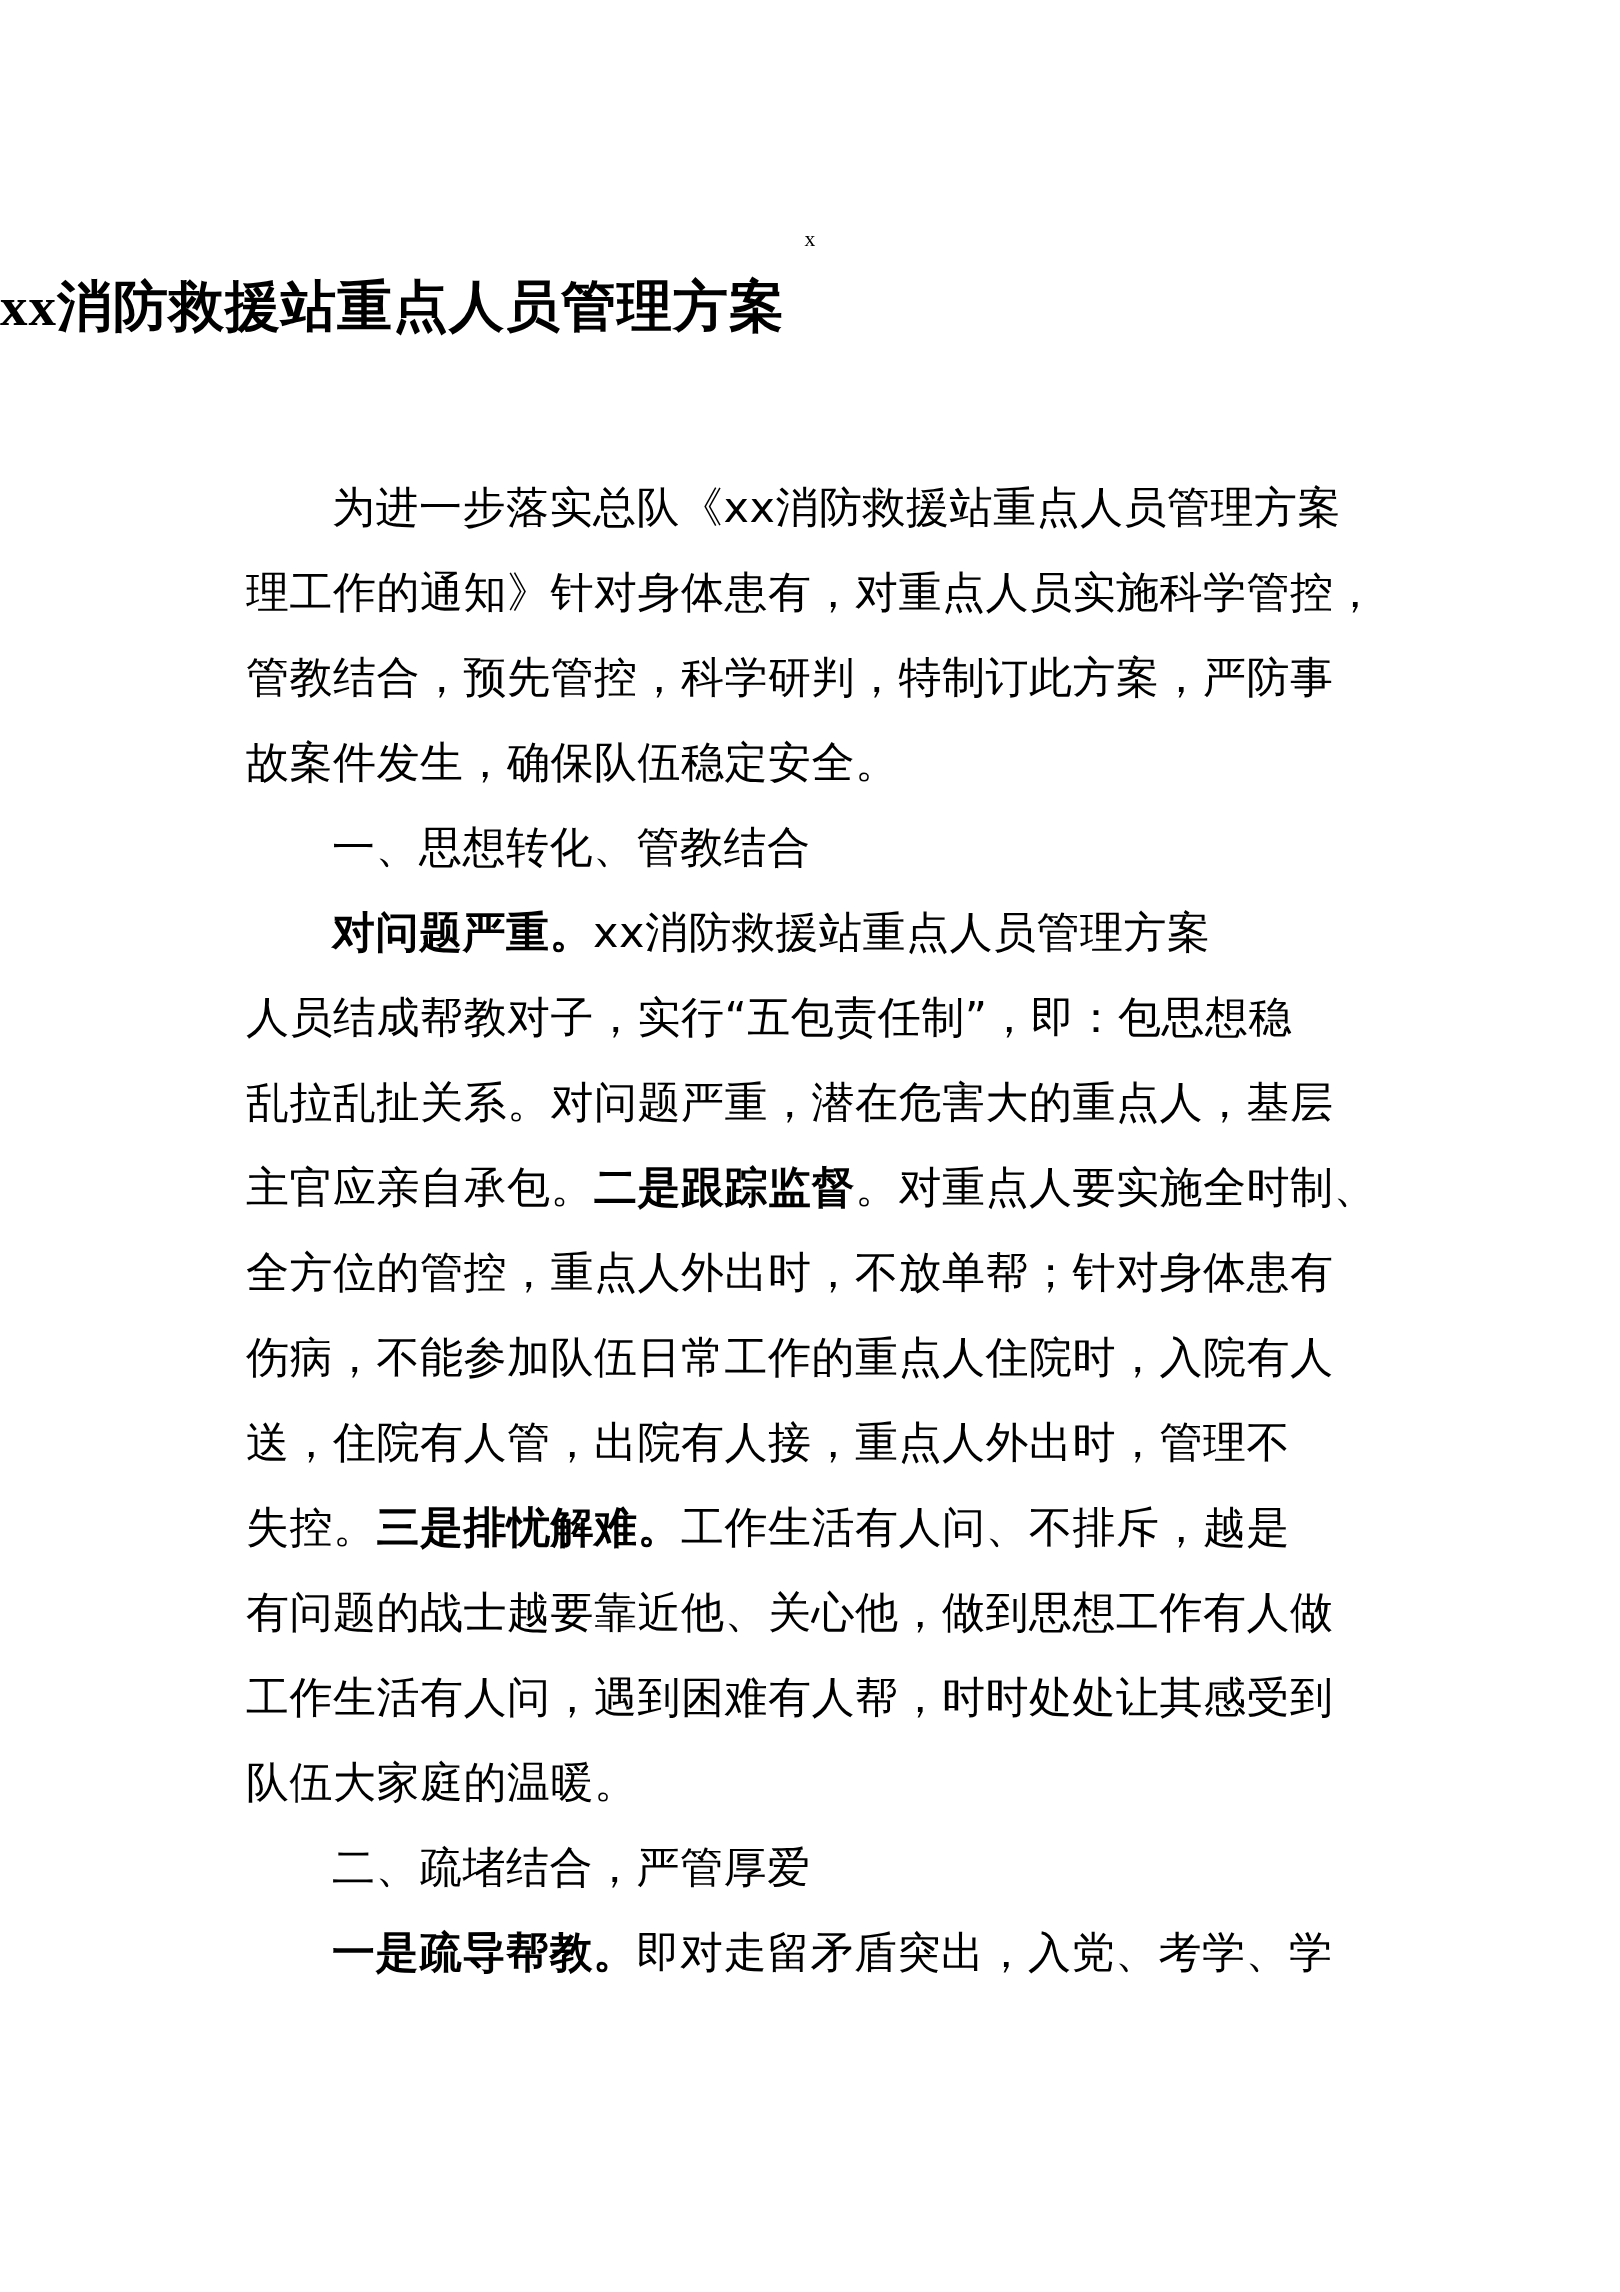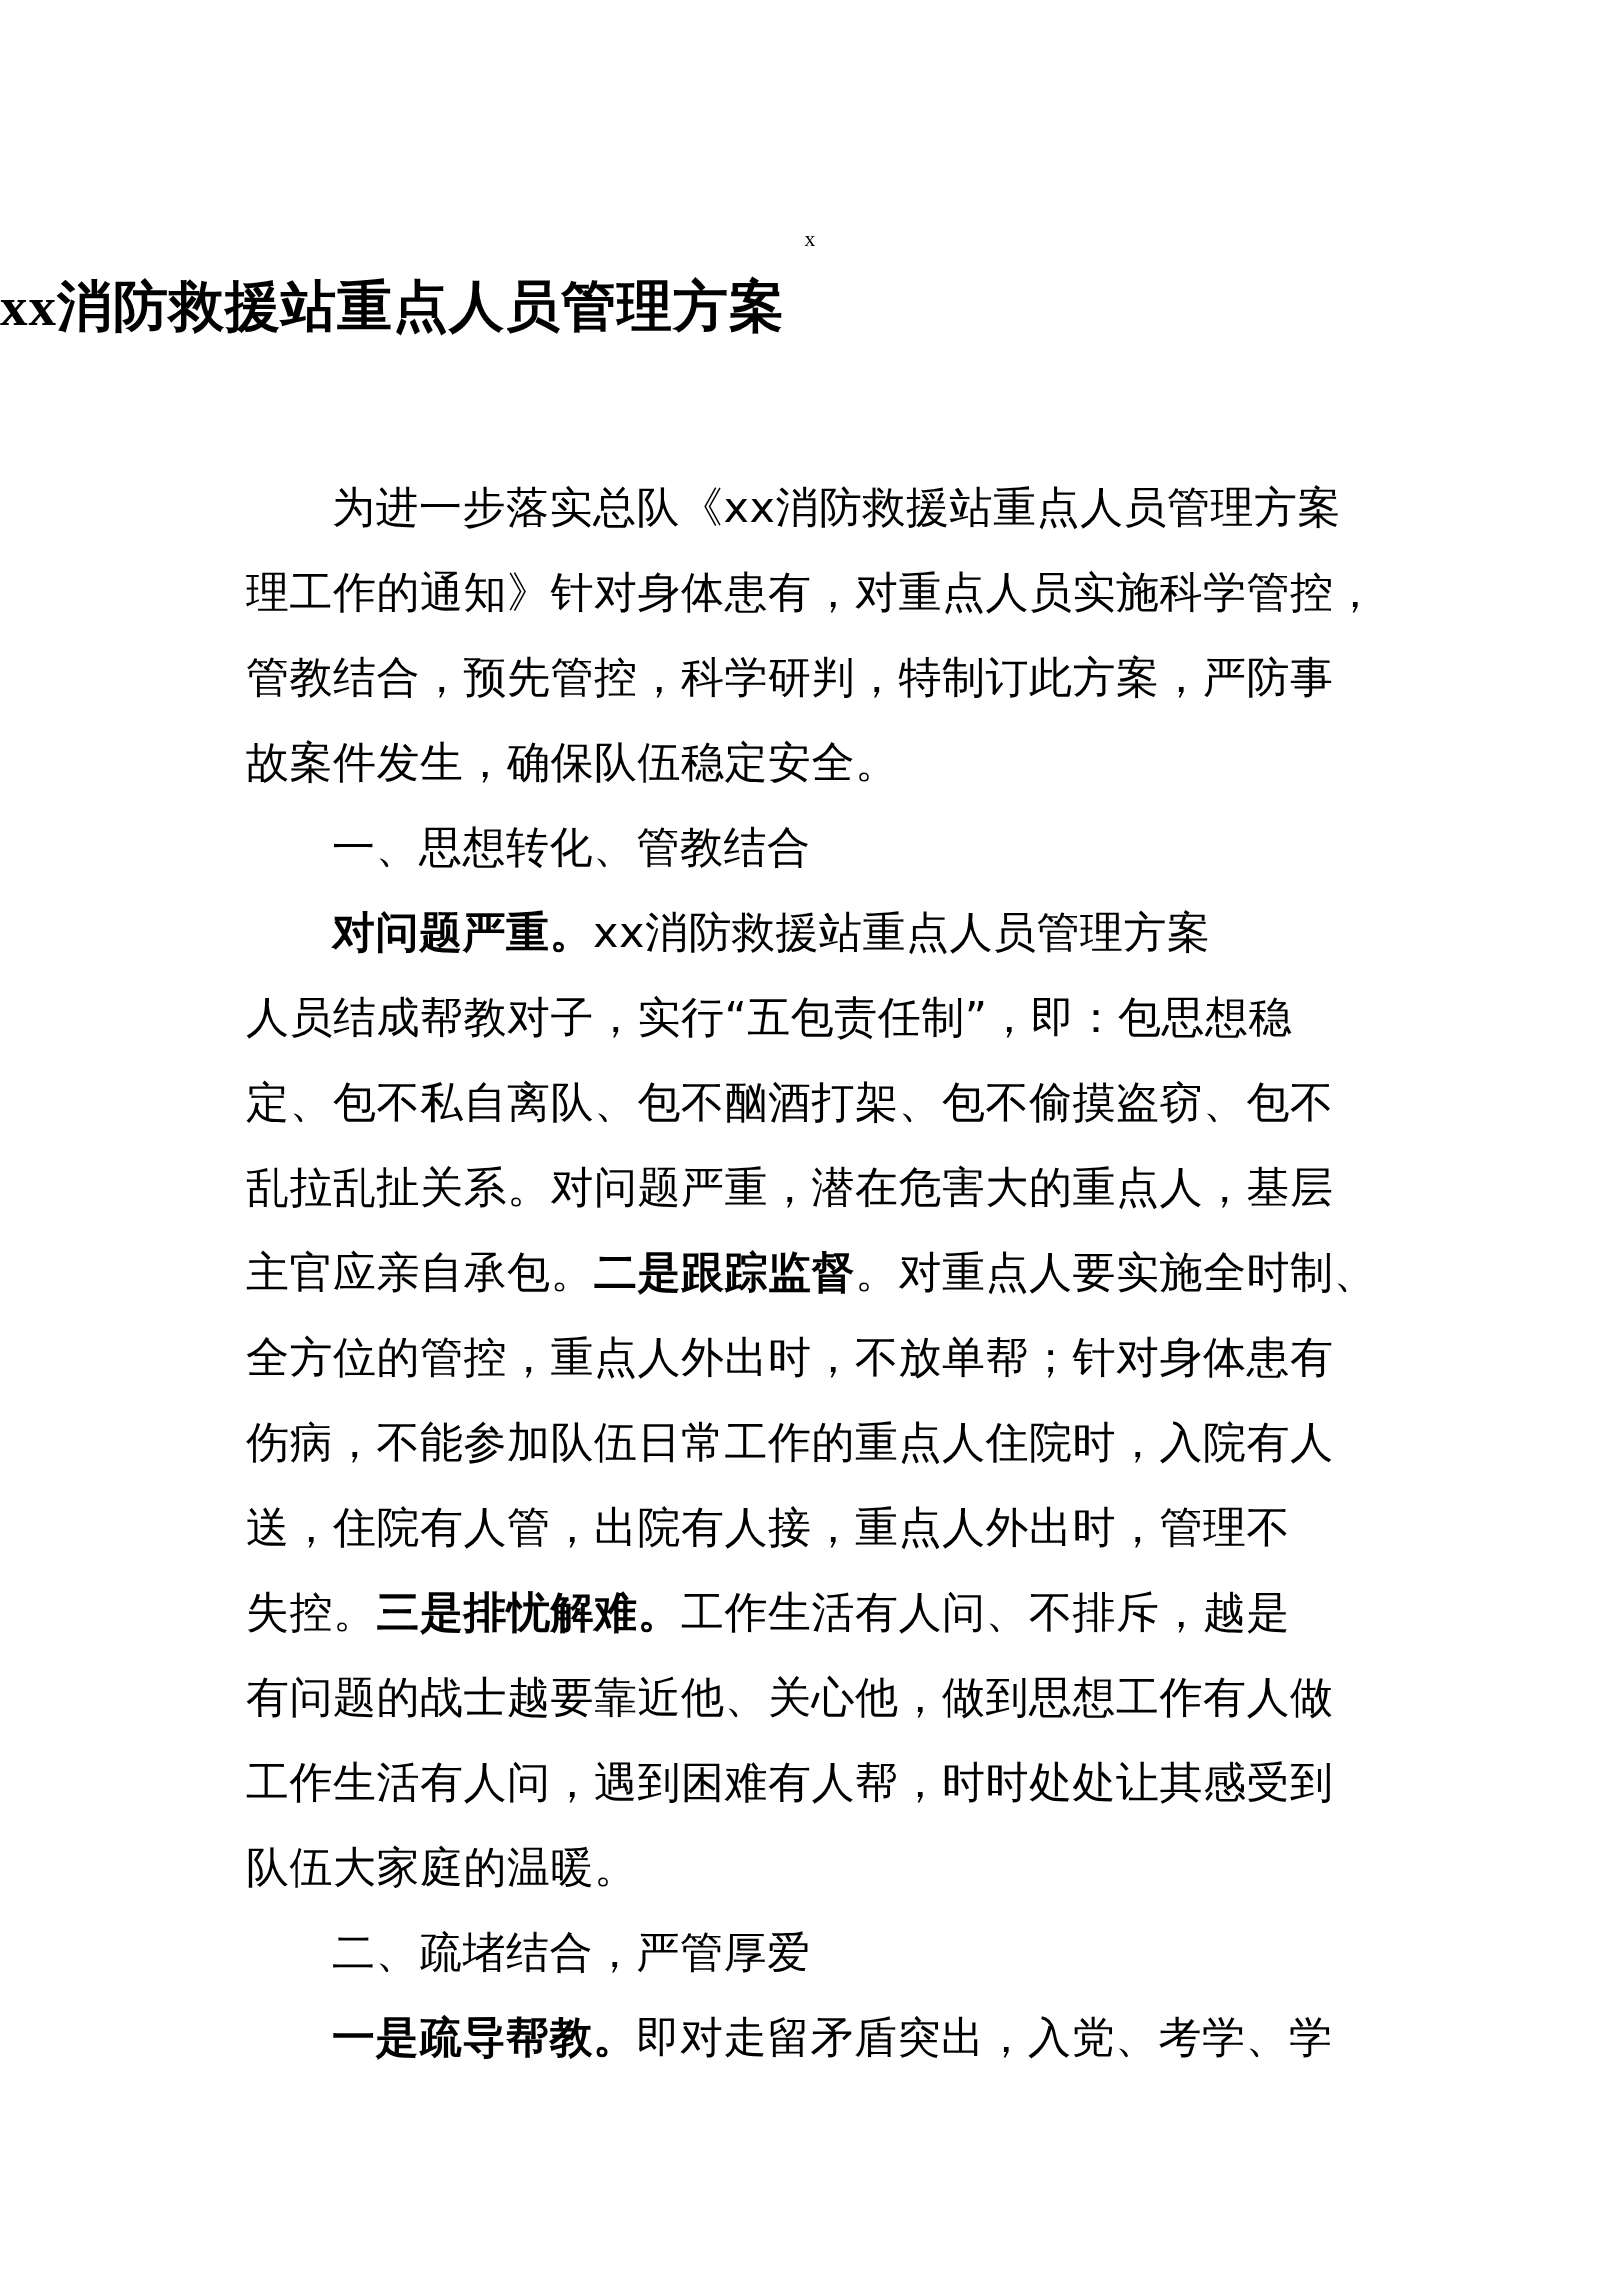--- a/index.html
+++ b/index.html
@@ -22,21 +22,20 @@
 <h1 class="title" style="margin:0;">xx消防救援站重点人员管理方案</h1>
 
 <div class="content" id="body-lines">
     <div class="line indent"><span>为进一步落实总队《xx消防救援站重点人员管理方案</span></div>
     <div class="line"><span>理工作的通知》针对身体患有，对重点人员实施科学管控，</span></div>
     <div class="line"><span>管教结合，预先管控，科学研判，特制订此方案，严防事</span></div>
     <div class="line"><span>故案件发生，确保队伍稳定安全。</span></div>
     <div class="line indent"><span>一、思想转化、管教结合</span></div>
     <div class="line indent"><span class="b">对问题严重。</span><span>xx消防救援站重点人员管理方案</span></div>
     <div class="line"><span>人员结成帮教对子，实行“五包责任制”，即：包思想稳</span></div>
-    <div class="line"><span>定、包不私自离队、包不酗酒打架、包不偷摸盗窃、包不</span></div>
     <div class="line"><span>乱拉乱扯关系。对问题严重，潜在危害大的重点人，基层</span></div>
     <div class="line"><span>主官应亲自承包。</span><span class="b">二是跟踪监督</span><span>。对重点人要实施全时制、</span></div>
     <div class="line"><span>全方位的管控，重点人外出时，不放单帮；针对身体患有</span></div>
     <div class="line"><span>伤病，不能参加队伍日常工作的重点人住院时，入院有人</span></div>
     <div class="line"><span>送，住院有人管，出院有人接，重点人外出时，管理不</span></div>
     <div class="line"><span>失控。</span><span class="b">三是排忧解难。</span><span>工作生活有人问、不排斥，越是</span></div>
     <div class="line"><span>有问题的战士越要靠近他、关心他，做到思想工作有人做</span></div>
     <div class="line"><span>工作生活有人问，遇到困难有人帮，时时处处让其感受到</span></div>
     <div class="line"><span>队伍大家庭的温暖。</span></div>
     <div class="line indent"><span>二、疏堵结合，严管厚爱</span></div>

